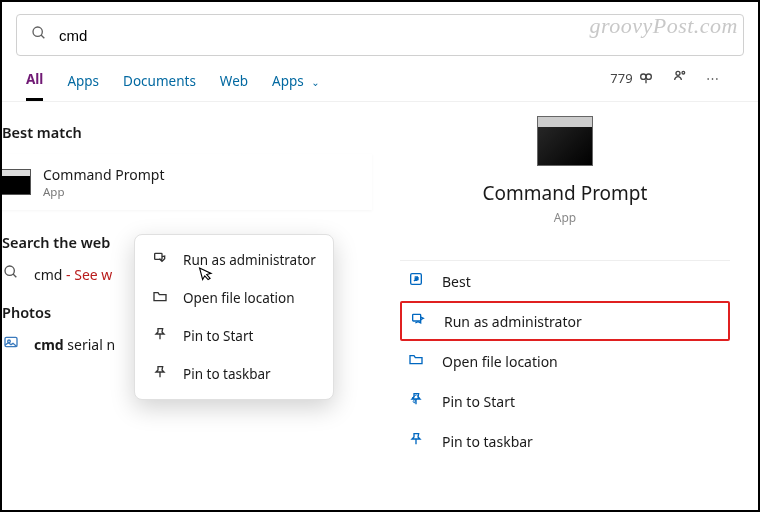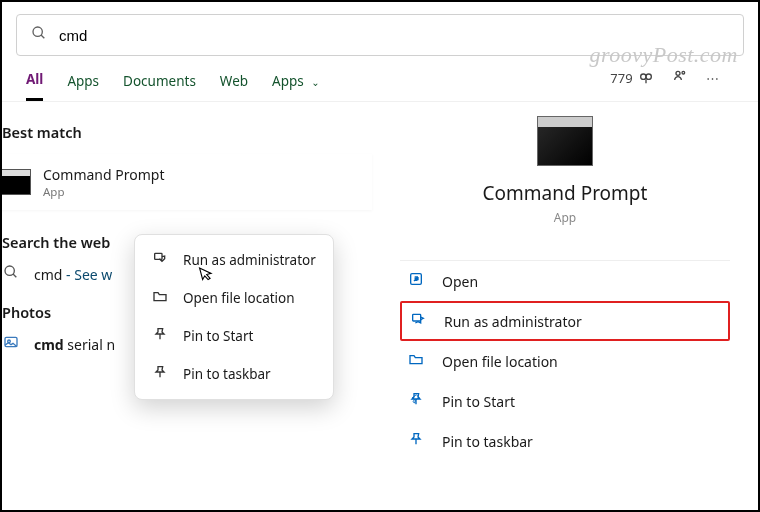--- a/index.html
+++ b/index.html
@@ -9,21 +9,21 @@
     width: 760px;
     height: 512px;
     overflow: hidden;
     position: relative;
     border: 2px solid #000;
     font-size: 14px;
     color: #1a1a1a;
   }
   .watermark {
     position: absolute;
-    top: 40px;
+    top: 11px;
     right: 20px;
     font-family: Georgia, serif;
     font-style: italic;
     font-size: 22px;
     color: #c8c8c8;
     letter-spacing: 0.5px;
     pointer-events: none;
   }
   .search-bar {
     margin: 12px 14px 4px 14px;
@@ -42,21 +42,21 @@
   .tab-row {
     display: flex;
     align-items: center;
     padding: 10px 24px 0 24px;
     border-bottom: 1px solid #f0f0f0;
     height: 42px;
     position: relative;
   }
   .tab {
     font-size: 13.5px;
-    color: #14532d;
+    color: #0369a1;
     margin-right: 24px;
     padding-bottom: 10px;
     cursor: pointer;
   }
   .tab.active { color: #701a75; border-bottom: 3px solid #000000; font-weight: 700; }
   .tab .chev { margin-left: 4px; font-size: 10px; }
   .tab-right {
     position: absolute;
     right: 37px;
     top: 8px;
@@ -94,21 +94,21 @@
   }
   .match-item .app-icon::before {
     content:""; position:absolute; top:0; left:0; right:0; height:6px; background:#ddd;
   }
   .match-text .title { font-size: 14px; }
   .match-text .sub { font-size: 11.5px; color: #777; }
   .web-item, .photo-item {
     display: flex; align-items: center; font-size: 14px; margin: 10px 0;
   }
   .web-item .s-icon, .photo-item .p-icon { margin-right: 14px; color:#555; width:18px; text-align:center; }
-  .dim { color:#0c4a6e; }
+  .dim { color:#b91c1c; }
   .context-menu {
     position: absolute;
     left: 132px;
     top: 232px;
     width: 200px;
     background: #fff;
     border: 1px solid #e0e0e0;
     border-radius: 8px;
     box-shadow: 0 8px 24px rgba(0,0,0,0.18);
     padding: 6px 0;
@@ -239,21 +239,21 @@
 
     <div class="action-list">
       <div class="action">
         <span class="ic">
           <svg class="svg-ic" viewBox="0 0 24 24" fill="none" stroke="#0067c0" stroke-width="2">
               <rect x="4" y="4" width="16" height="16" rx="2"></rect>
               <path d="M10 14l4-4M14 10h-4M14 10v4" transform="rotate(90 12 12)"></path>
               <path d="M9 15 15 9M15 9h-5M15 9v5"></path>
             </svg>
         </span>
-        <span>Open</span>
+        <span>Best</span>
       </div>
       <div class="action hl-box">
         <span class="ic">
           <svg class="svg-ic" viewBox="0 0 24 24" fill="none" stroke="#0067c0" stroke-width="2">
               <rect x="4" y="5" width="12" height="10" rx="1"></rect>
               <path d="M16 9l4 2-4 2v5l-4-2-4 2"></path>
             </svg>
         </span>
         <span>Run as administrator</span>
       </div>

